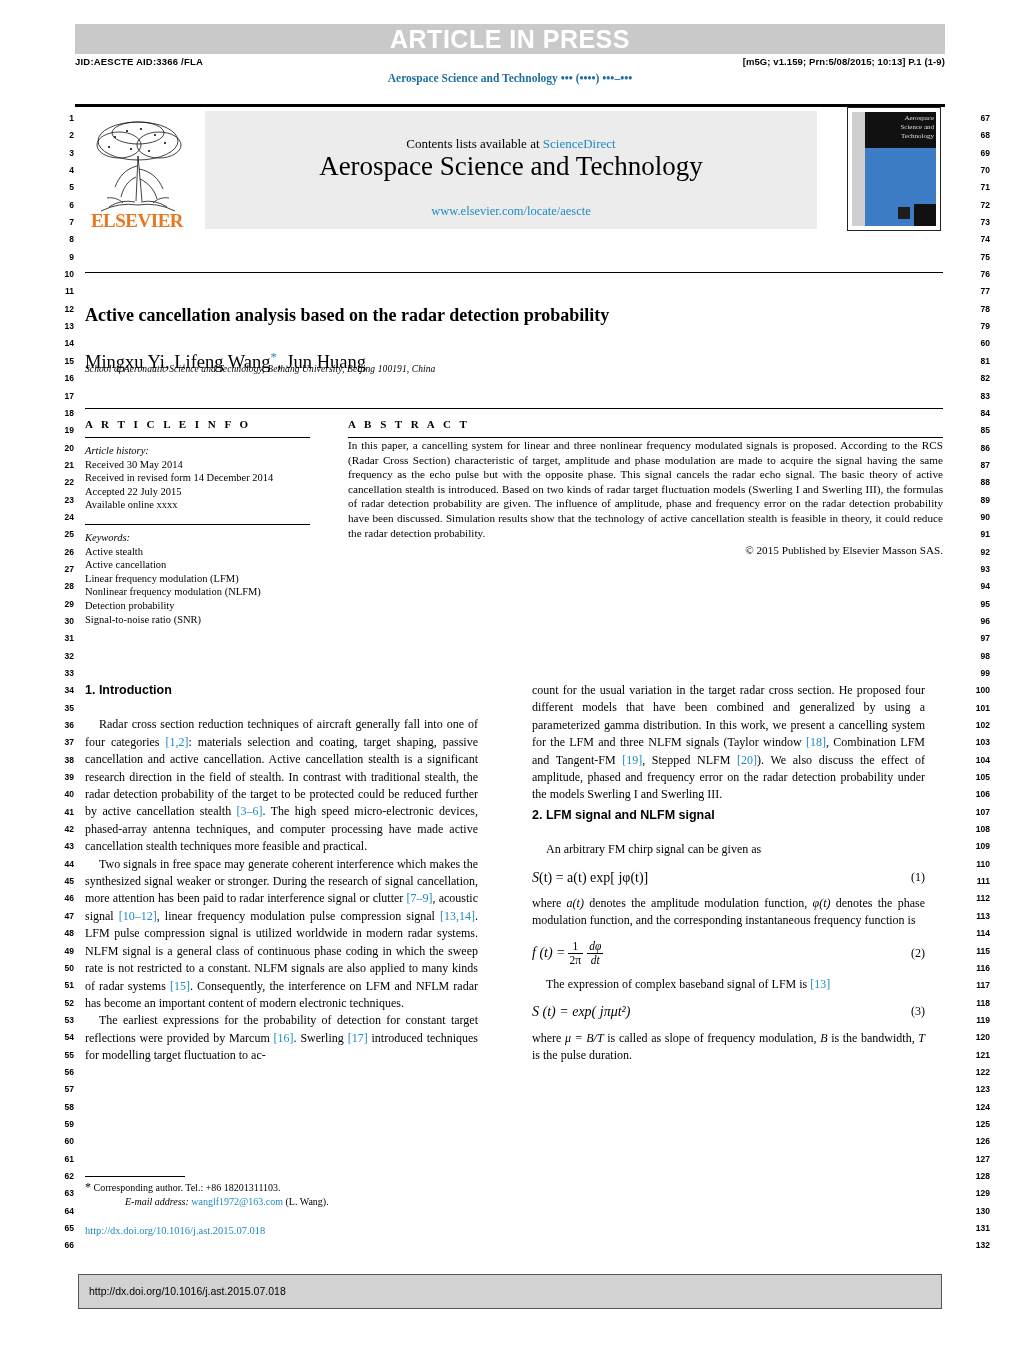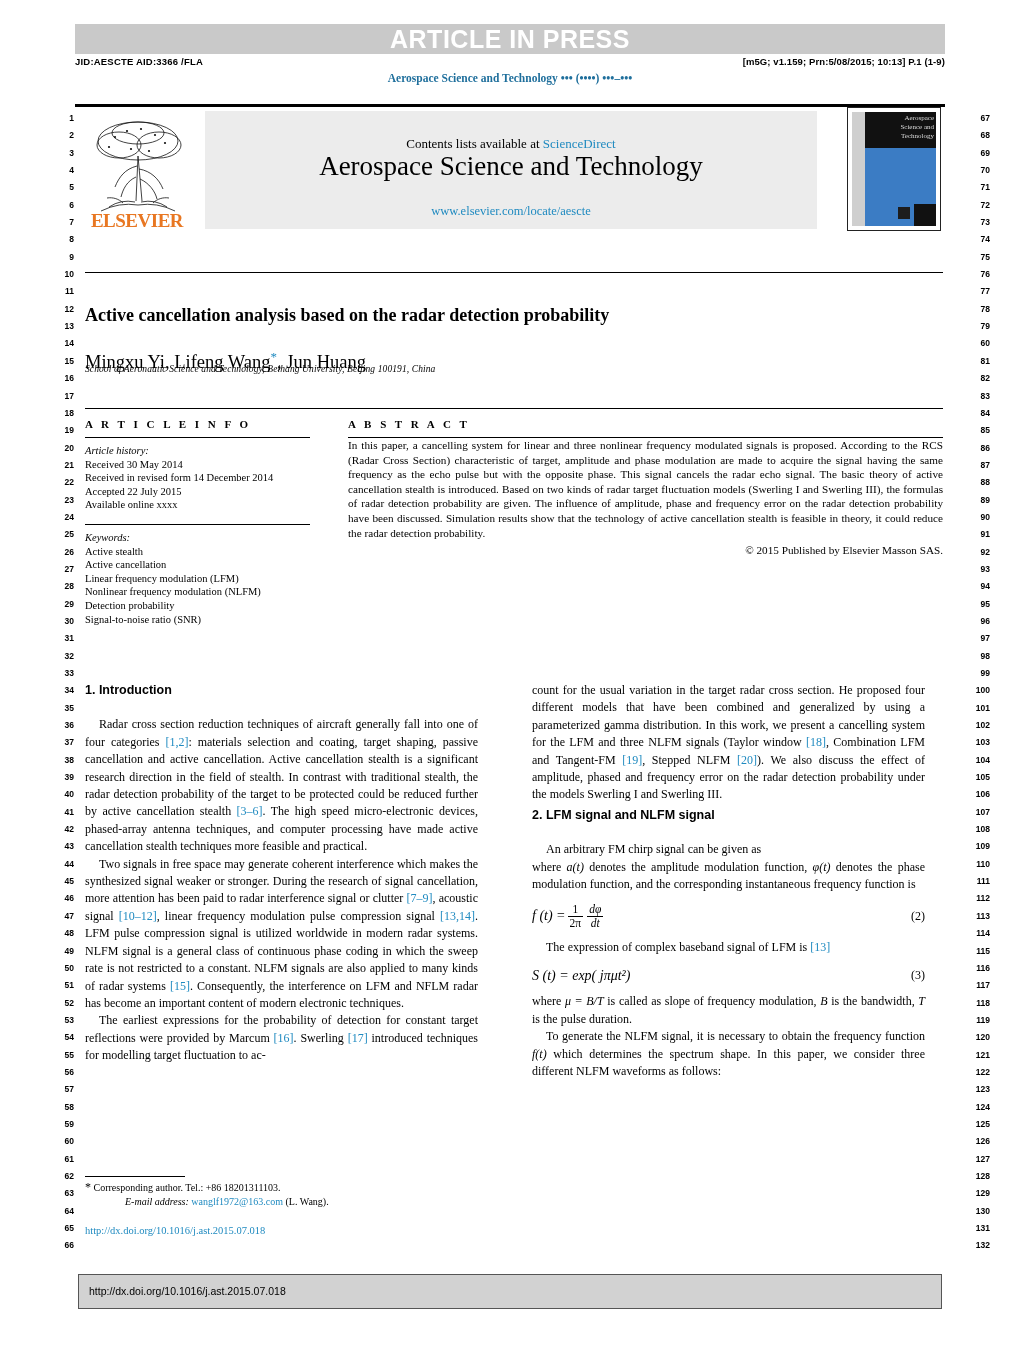--- a/index.html
+++ b/index.html
@@ -606,37 +606,40 @@
     <p><span>The earliest expressions for the probability of detection for constant target reflections were provided by Marcum </span><span class="ref">[16]</span><span>. Swerling </span><span class="ref">[17]</span><span> introduced techniques for modelling target fluctuation to ac-</span></p>
   </div>
 
   <div class="col right">
     <p class="noind"><span>count for the usual variation in the target radar cross section. He proposed four different models that have been combined and generalized by using a parameterized gamma distribution. In this work, we present a cancelling system for the LFM and three NLFM signals (Taylor window </span><span class="ref">[18]</span><span>, Combination LFM and Tangent-FM </span><span class="ref">[19]</span><span>, Stepped NLFM </span><span class="ref">[20]</span><span>). We also discuss the effect of amplitude, phased and frequency error on the radar detection probability under the models Swerling I and Swerling III.</span></p>
 
     <h2 style="margin-top:3px;">2. LFM signal and NLFM signal</h2>
 
     <p>An arbitrary FM chirp signal can be given as</p>
 
+    <div class="eq">
+      <span class="eq-body"><span class="ital">S</span><span>(t) = a(t) exp[ jφ(t)]</span></span>
+      <span class="eq-num">(1)</span>
+    </div>
 
     <p class="noind"><span>where </span><span class="ital">a(t)</span><span> denotes the amplitude modulation function, </span><span class="ital">φ(t)</span><span> denotes the phase modulation function, and the corresponding instantaneous frequency function is</span></p>
 
     <div class="eq">
       <span class="eq-body"><span class="ital">f (t) =</span><span class="frac"><span class="num">1</span><span class="den">2π</span></span><span class="frac ital"><span class="num">dφ</span><span class="den">dt</span></span></span>
       <span class="eq-num">(2)</span>
     </div>
 
     <p><span>The expression of complex baseband signal of LFM is </span><span class="ref">[13]</span></p>
 
     <div class="eq">
       <span class="eq-body ital">S (t) = exp( jπμt²)</span>
       <span class="eq-num">(3)</span>
     </div>
 
     <p class="noind"><span>where </span><span class="ital">μ = B/T</span><span> is called as slope of frequency modulation, </span><span class="ital">B</span><span> is the bandwidth, </span><span class="ital">T</span><span> is the pulse duration.</span></p>
-    <p><span>To generate the NLFM signal, it is necessary to obtain the frequency function </span><span class="ital">f(t)</span><span> which determines the spectrum shape. In this paper, we consider three different NLFM waveforms as follows:</span></p>
   </div>
 
   <div class="footnote-rule"></div>
   <div class="footnote">
     <div>
       <span style="font-size:12px;">*</span>
       <span>Corresponding author. Tel.: +86 18201311103.</span>
     </div>
     <div style="padding-left:12px;">
       <span class="em">E-mail address:</span>

